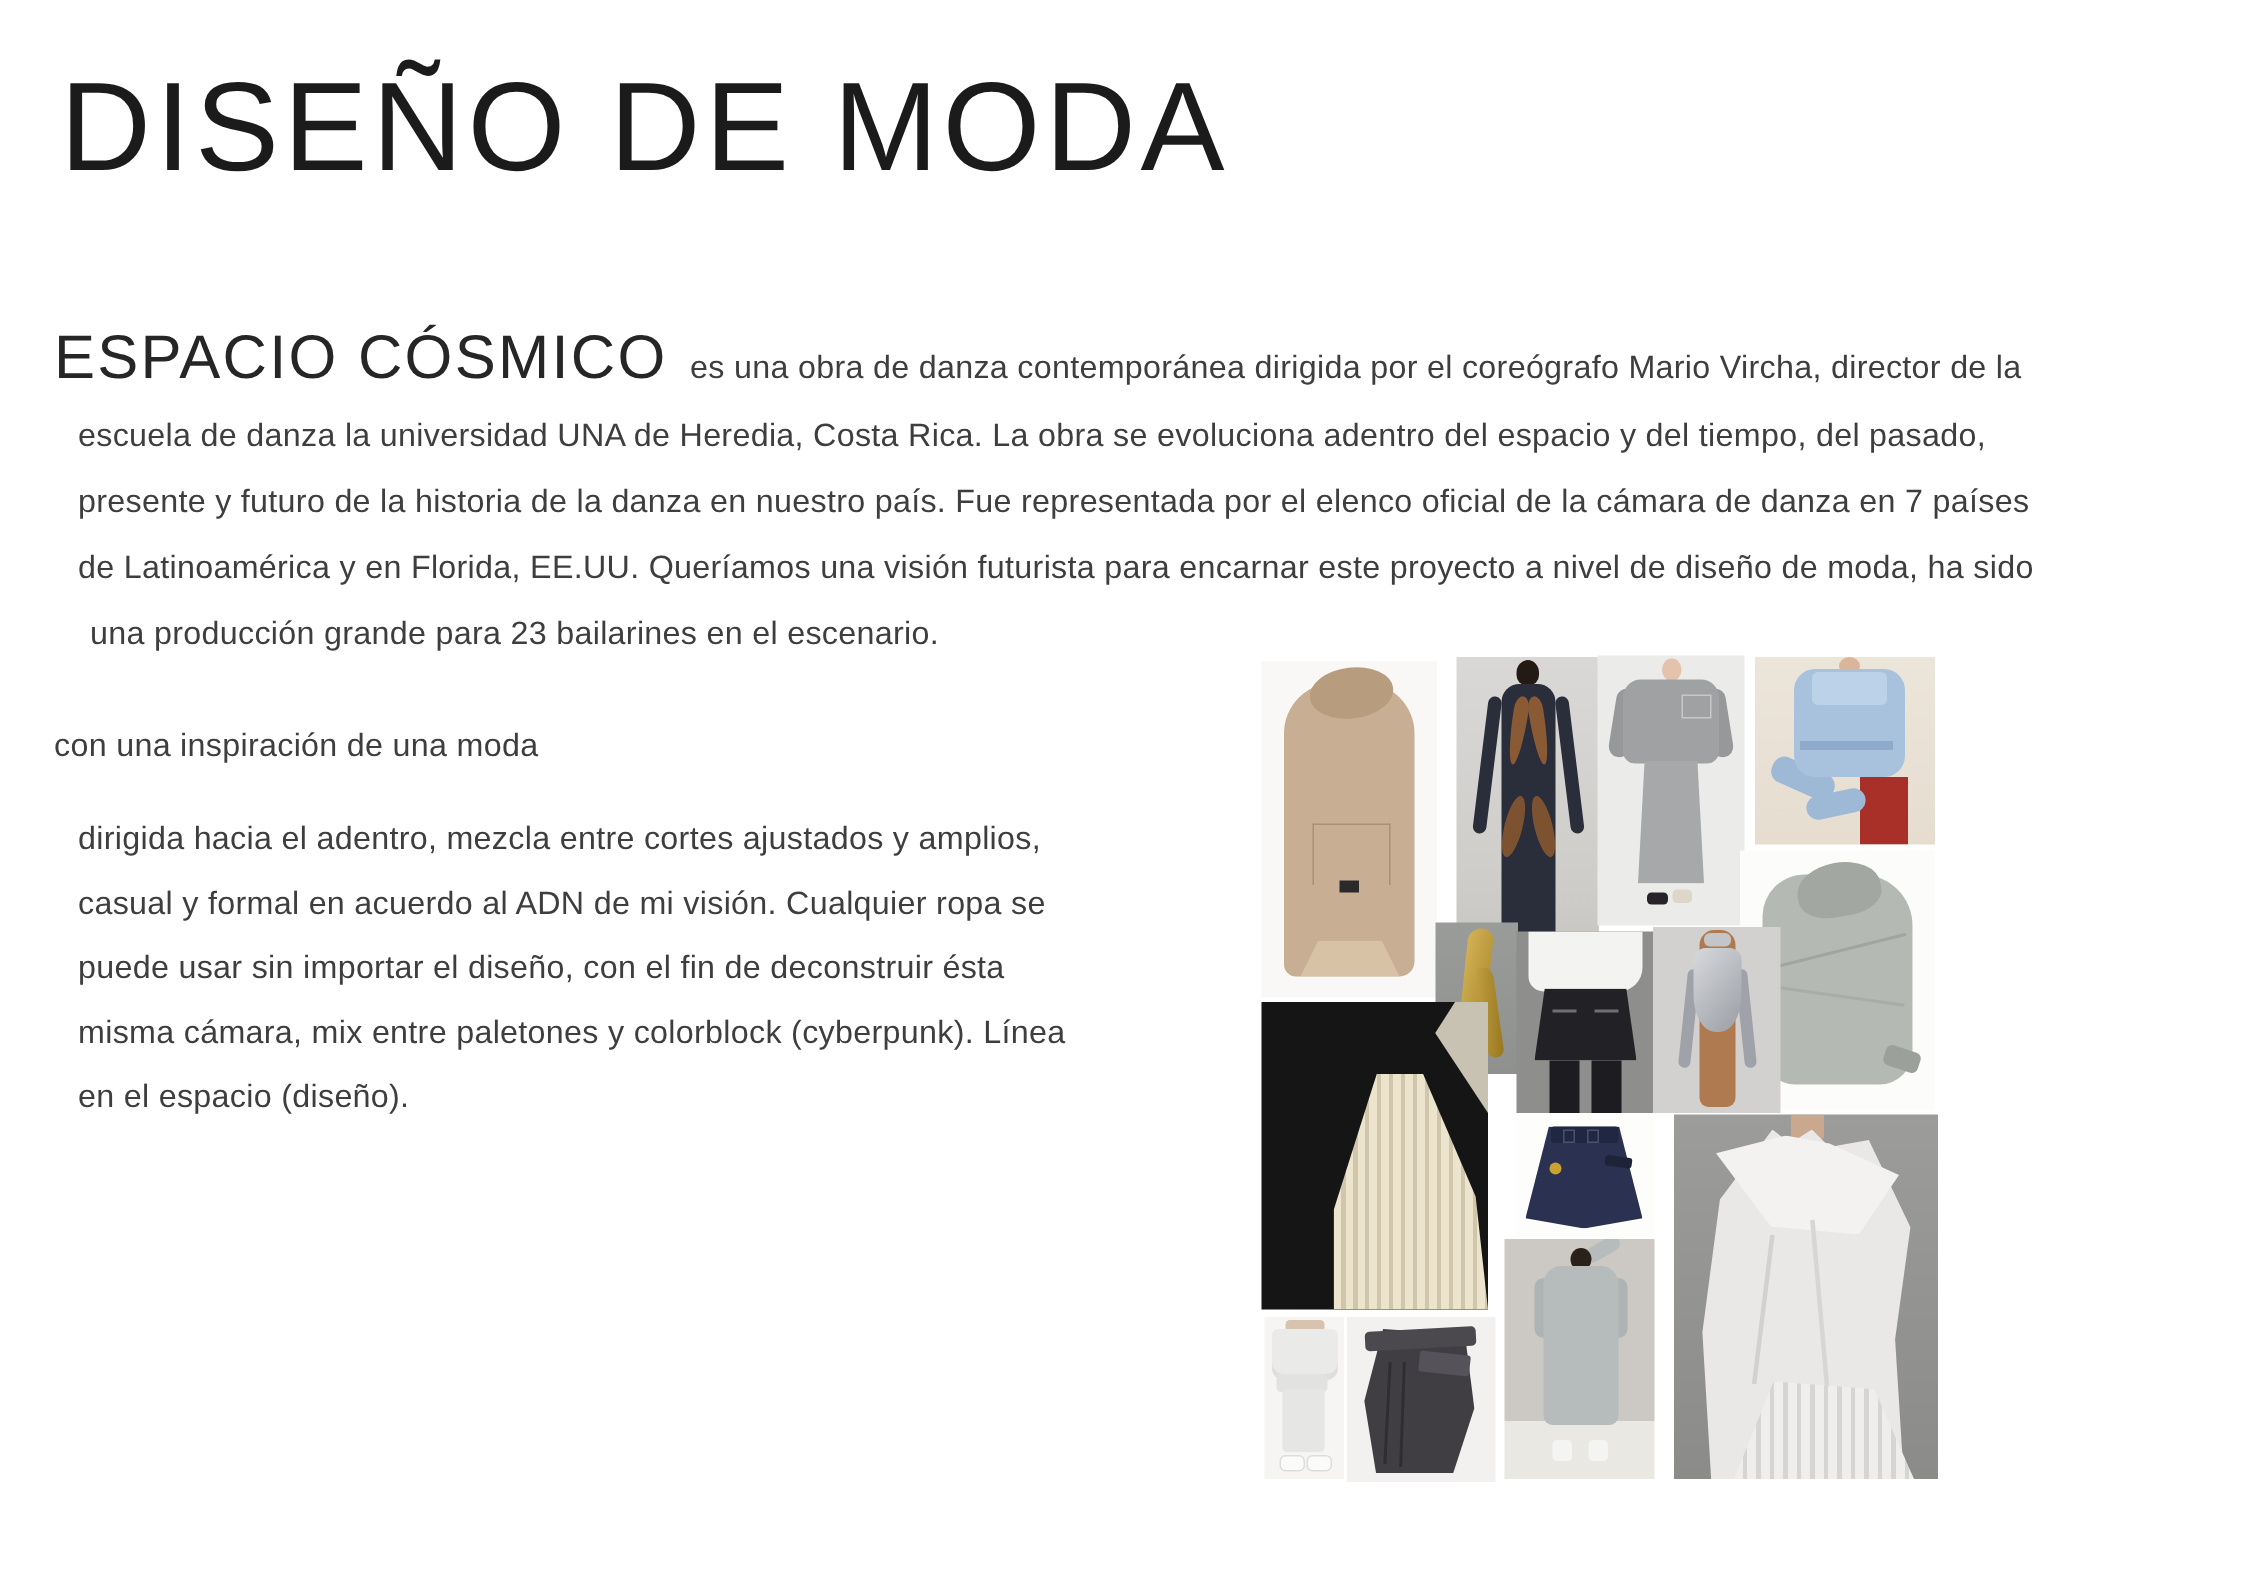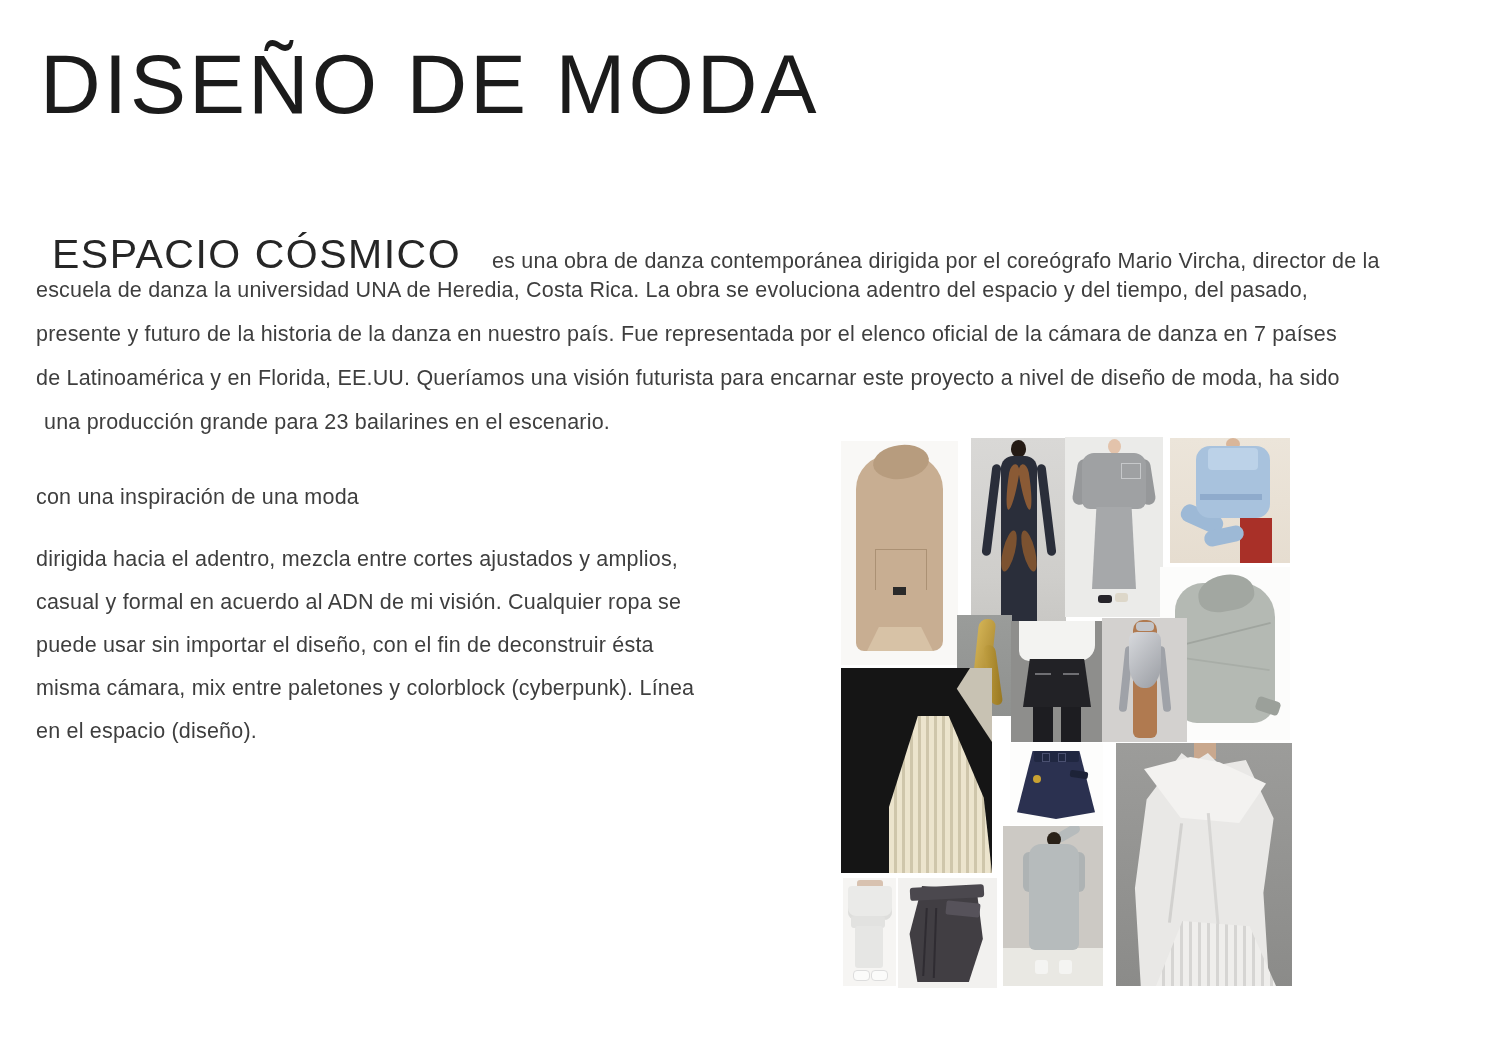--- a/index.html
+++ b/index.html
@@ -5,24 +5,24 @@
   html,body{margin:0;padding:0;background:#ffffff;}
   body{font-family:"Liberation Sans", sans-serif; -webkit-font-smoothing:antialiased;}
   .page{position:relative;width:1500px;height:1060px;background:#ffffff;overflow:hidden;}
 
   
   .page-title{
     position:absolute;left:40px;top:30px;margin:0;
     font-size:84px;font-weight:300;letter-spacing:3px;color:#1b1b1b;line-height:1.3;
   }
   .section-line1{position:absolute;left:36px;display:flex;align-items:baseline;gap:15px;white-space:nowrap;}
-  .section-heading{margin:16px;font-size:41px;font-weight:300;letter-spacing:1.5px;color:#262626;line-height:1.1;}
+  .section-heading{margin:0;font-size:41px;font-weight:300;letter-spacing:1.5px;color:#262626;line-height:1.1;}
   .intro-text{font-size:21.5px;color:#3e3e3e;letter-spacing:0.2px;}
   .body-lines{position:absolute;left:36px;}
-  .body-lines div{font-size:21.5px;line-height:44px;color:#3e3e3e;letter-spacing:0.2px;white-space:nowrap;}
+  .body-lines div{font-size:21.5px;line-height:44px;color:#3e3e3e;letter-spacing:0.2px;white-space:nowrap;margin-left:16px;}
   .espacio-line1{top:216px;}
   .espacio-lines{top:268px;}
   .espacio-lines div:last-child{padding-left:8px;}
   .moodboard-line1{top:485px;}
   .moodboard-lines{top:538px;}
   .moodboard-lines div{line-height:43px;}
 
   
   .collage{position:absolute;left:840px;top:437px;width:452px;height:552px;}
   .tile{position:absolute;overflow:hidden;}

